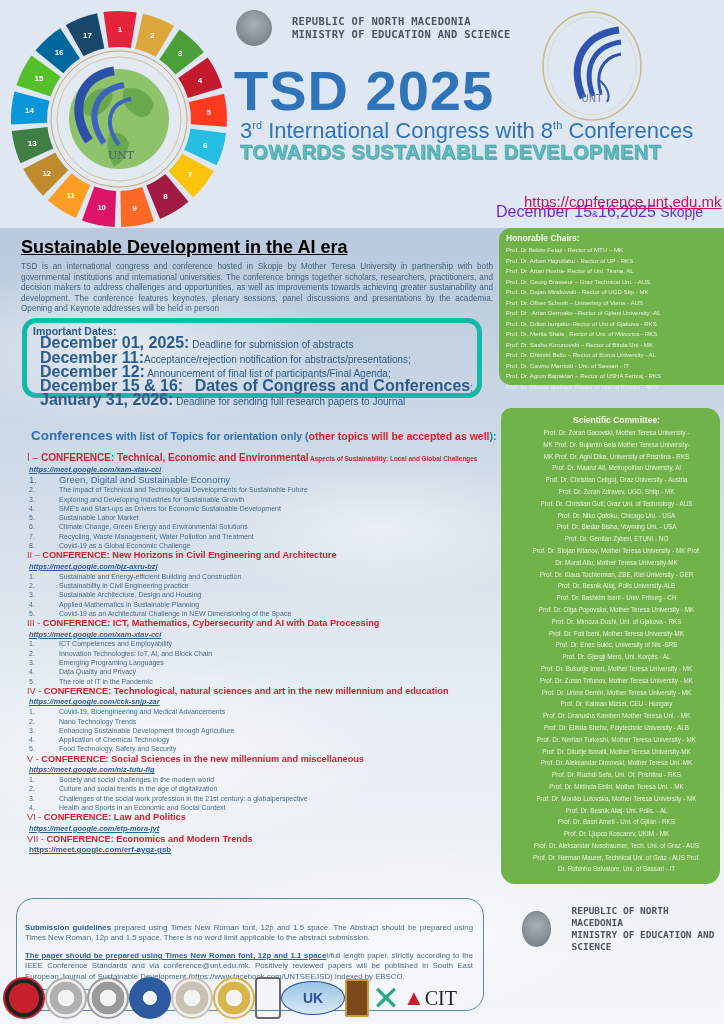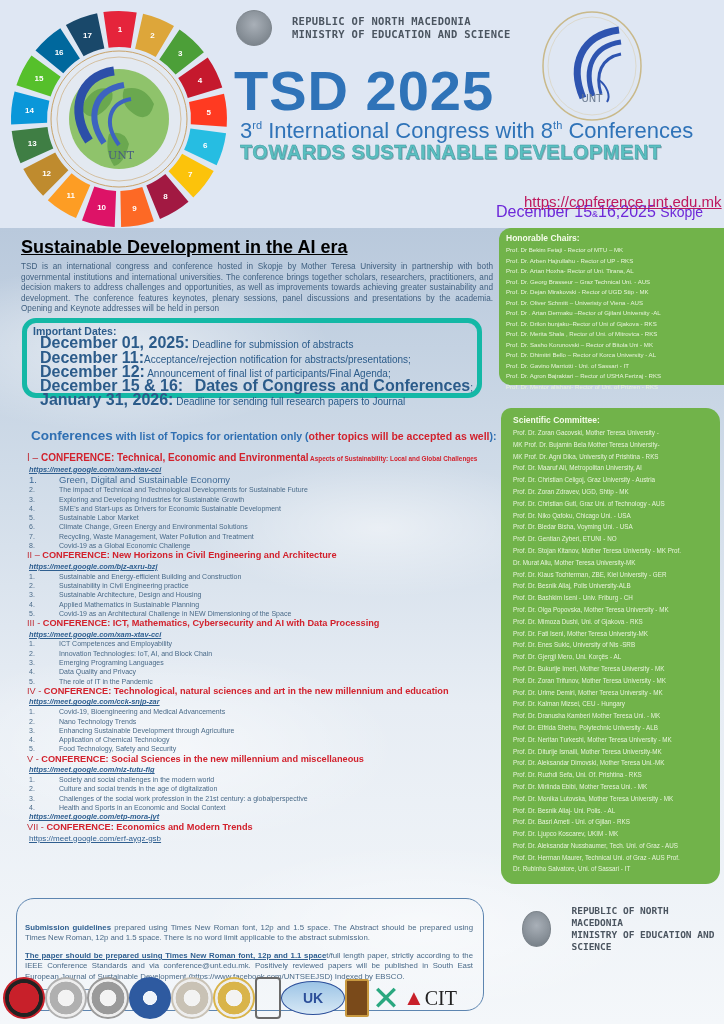--- a/index.html
+++ b/index.html
@@ -51,36 +51,36 @@
     border: 5px solid #14b8a6; border-radius: 14px; padding: 2px 8px 0 6px;
   }
   .dates-box .row { font-size: 9.5px; line-height: 12.3px; color: #2b5b8a; white-space: nowrap; }
   .dates-box .lbl { font-weight: bold; font-size: 16px; color: #2b5b8a; padding-left: 7px; }
   .dates-box .hdr { font-weight: bold; font-size: 10.5px; }
   .dates-box .small { font-size: 10px; }
 
   
   .green-panel { position: absolute; background: #71b34a; border-radius: 12px; color: #e8f4dc; }
   .hon { left: 499px; top: 228px; width: 257px; height: 157px; padding: 5px 0 0 7px; }
-  .sci { left: 501px; top: 408px; width: 219px; height: 476px; padding: 7px 0 0 12px; border-radius: 10px 14px 14px 14px; }
+  .sci { left: 501px; top: 408px; width: 219px; height: 476px; padding: 7px 0 0 12px; border-radius: 10px 14px 14px 14px; text-align: center; }
   .panel-title { font-size: 8.5px; font-weight: bold; color: #f4fbe9; margin-bottom: 2px; }
   .hon .entry { font-size: 6.1px; line-height: 10.5px; white-space: nowrap; }
   .sci .entry { font-size: 6.3px; line-height: 11.8px; white-space: nowrap; }
 
   
   .conf-heading { position: absolute; left: 31px; top: 428px; font-size: 13.5px; font-weight: bold; color: #2f6fb2; white-space: nowrap; }
   .conf-heading .sub { font-size: 10.5px; }
   .conf-heading .red { font-size: 10.5px; color: #d2222d; }
   .conferences { position: absolute; left: 27px; top: 452px; width: 470px; }
   .conf-title { font-size: 9.2px; font-weight: bold; color: #d2222d; line-height: 11.5px; white-space: nowrap; }
   .conf-title .roman { color: #c0303a; font-weight: normal; }
   .conf-title .aspects { font-size: 6.4px; }
   .conf-title.first { font-size: 10px; }
   .conf-link { display: block; font-size: 7.4px; font-style: italic; font-weight: bold; color: #2f5f90; text-decoration: underline; line-height: 9.8px; padding-left: 2px; }
-  .conf-link.plain { font-style: normal; font-weight: normal; font-size: 8px; }
+  .conf-link.plain { font-style: normal; font-weight: bold; font-size: 8px; }
   .topic { display: flex; font-size: 7px; line-height: 9.3px; color: #4a6a88; white-space: nowrap; }
   .topic .num { width: 32px; padding-left: 2px; }
   .topic.big { font-size: 9.5px; line-height: 11px; color: #3f6a96; }
 
   
   .sub-box {
     position: absolute; left: 16px; top: 851px; width: 468px; height: 113px;
     border: 1px solid #5d85b0; border-radius: 18px; padding: 24px 10px 0 8px;
     font-size: 7.8px; line-height: 10.4px; color: #4a6a88; margin-top: 47px;
   }
@@ -368,20 +368,21 @@
       <span>Culture and social trends in the age of digitalization</span>
     </div>
     <div class="topic">
       <span class="num">3.</span>
       <span>Challenges of the social work profession in the 21st century: a globalperspective</span>
     </div>
     <div class="topic">
       <span class="num">4.</span>
       <span>Health and Sports in an Economic and Social Context</span>
     </div>
+    <div class="conf-title"><span class="roman">VI - </span><span>CONFERENCE: Law and Politics</span></div>
     <a class="conf-link">https://meet.google.com/etp-mora-jyt</a>
     <div class="conf-title"><span class="roman">VII - </span><span>CONFERENCE: Economics and Modern Trends</span></div>
     <a class="conf-link plain">https://meet.google.com/erf-aygz-gsb</a>
   </div>
 
 <div class="sub-box">
   <p><span class="strong">Submission guidelines</span> <span>prepared using Times New Roman font, 12p and 1.5 space. The Abstract should be prepared using Times New Roman, 12p and 1.5 space. There is no word limit applicable to the abstract submission.</span></p>
   <p><span class="strong u">The paper should be prepared using Times New Roman font, 12p and 1.1 space</span><span>t/full length paper, strictly according to the IEEE Conference Standards and via conference@unt.edu.mk. Positively reviewed papers will be published in South East European Journal of Sustainable Development (https://www.facebook.com/UNTSEEJSD) Indexed by EBSCO.</span></p>
   <div class="rule"></div>
 </div>

